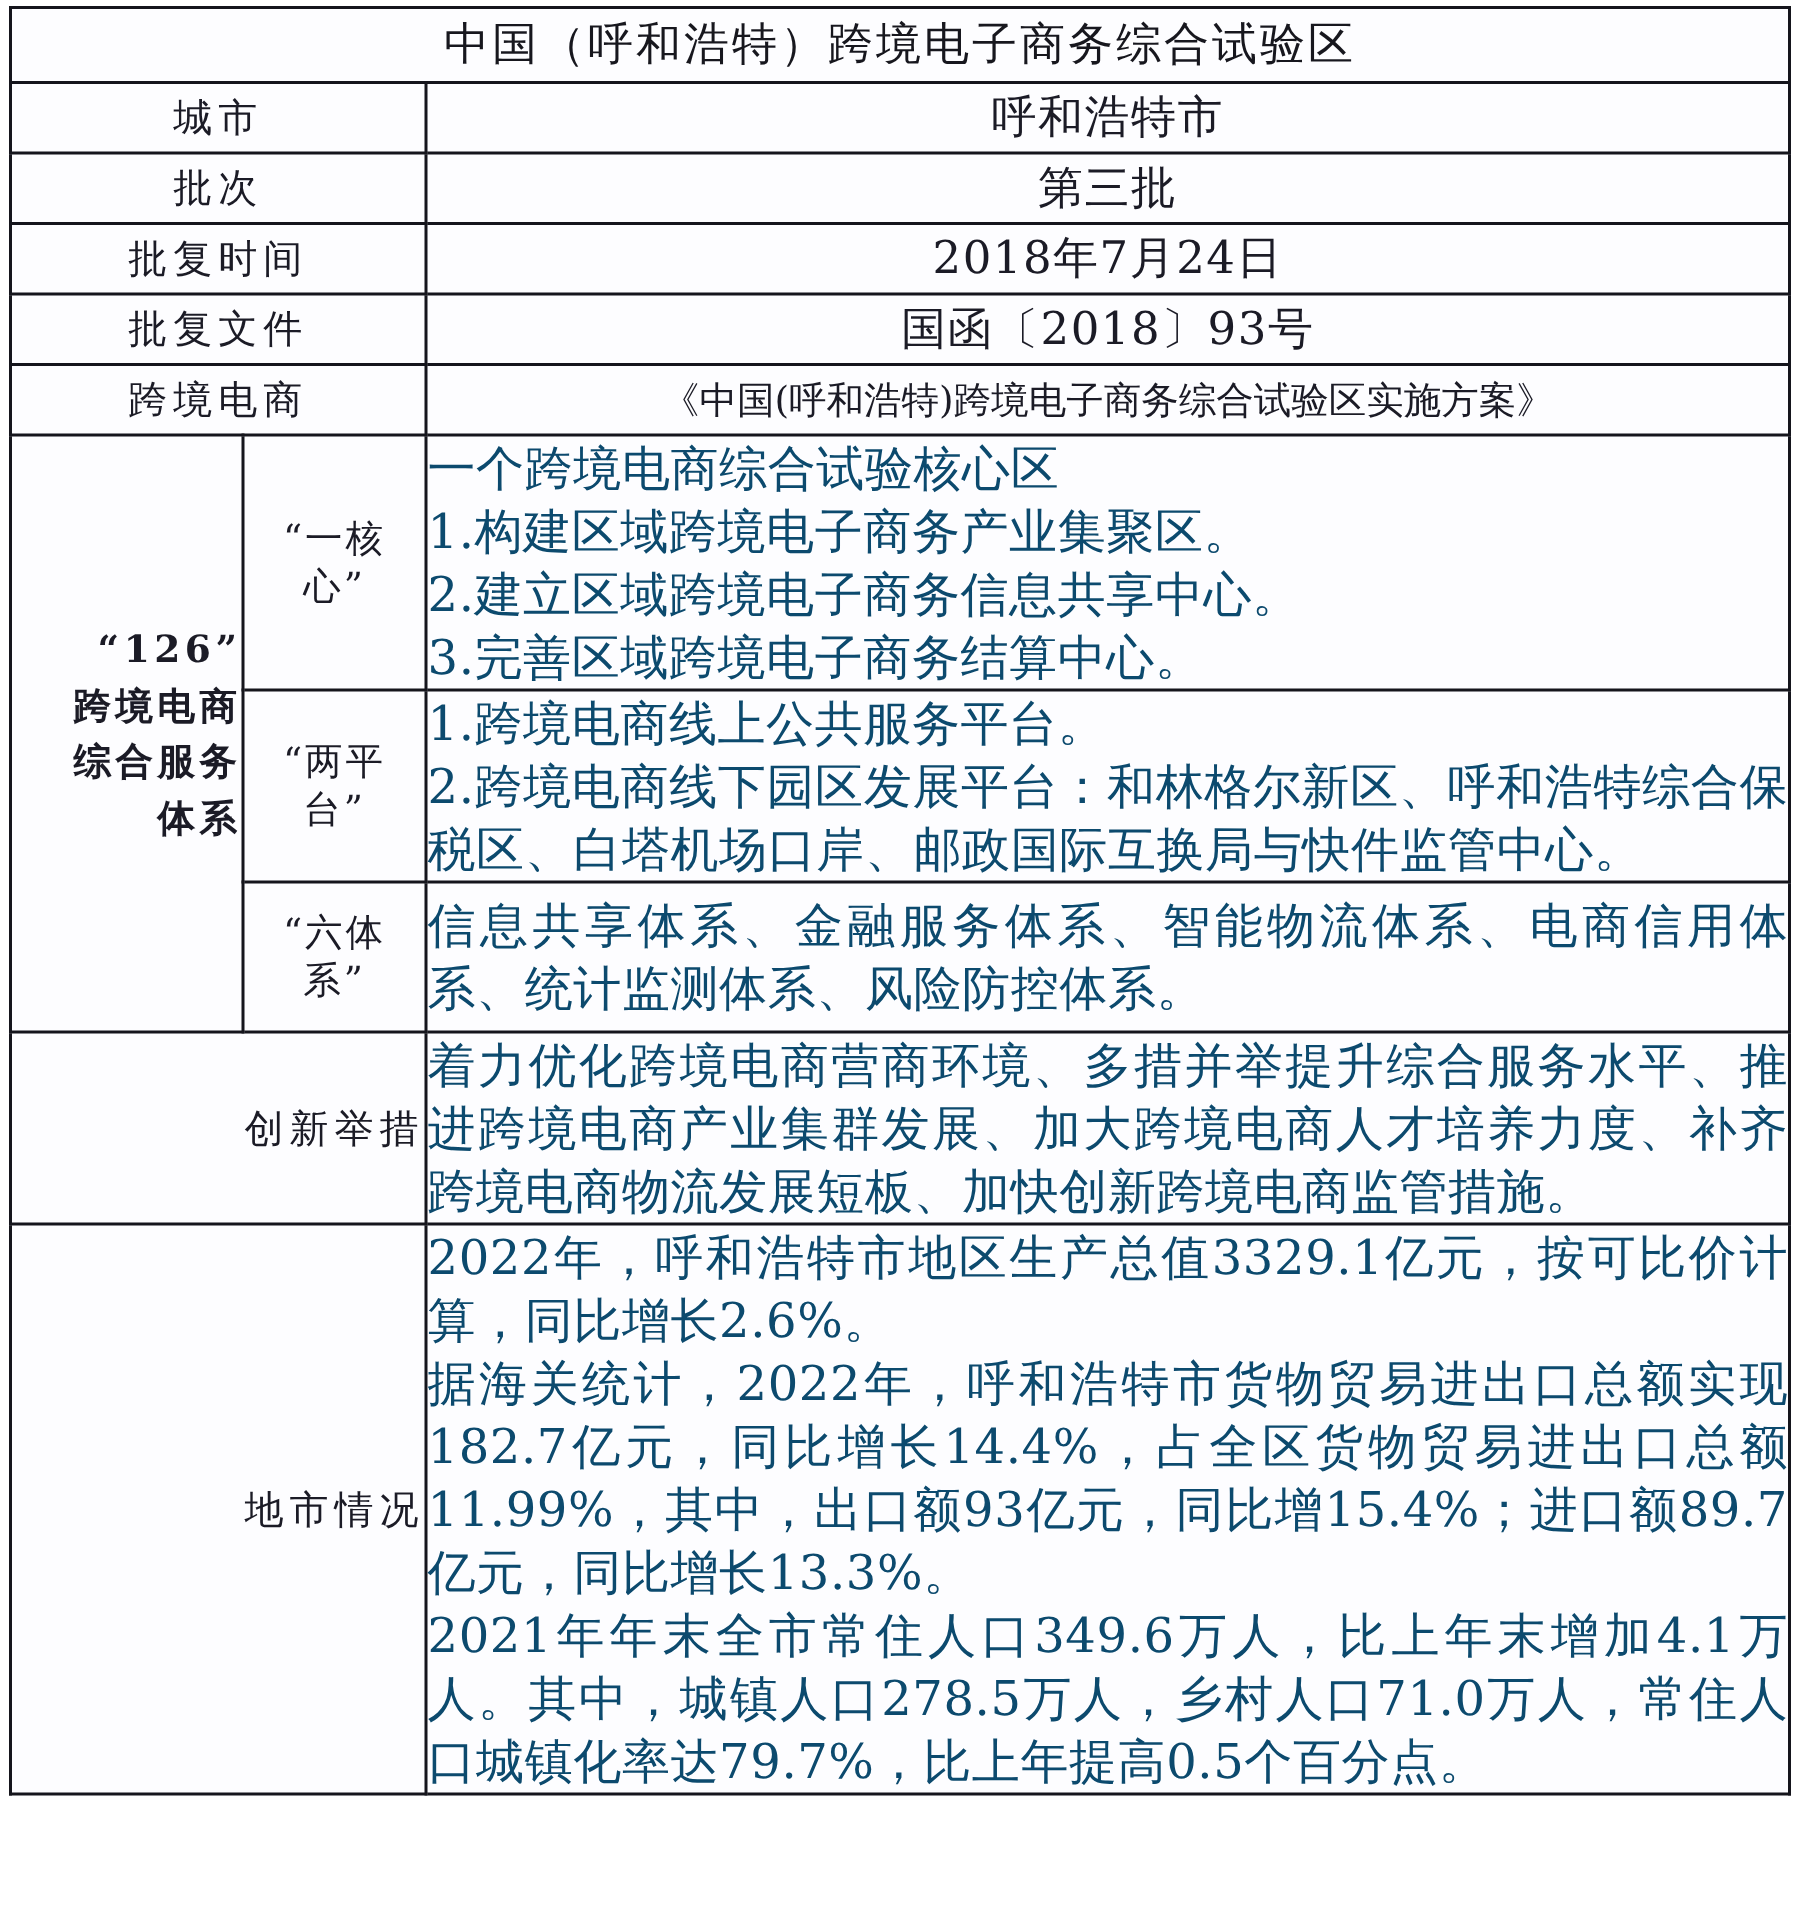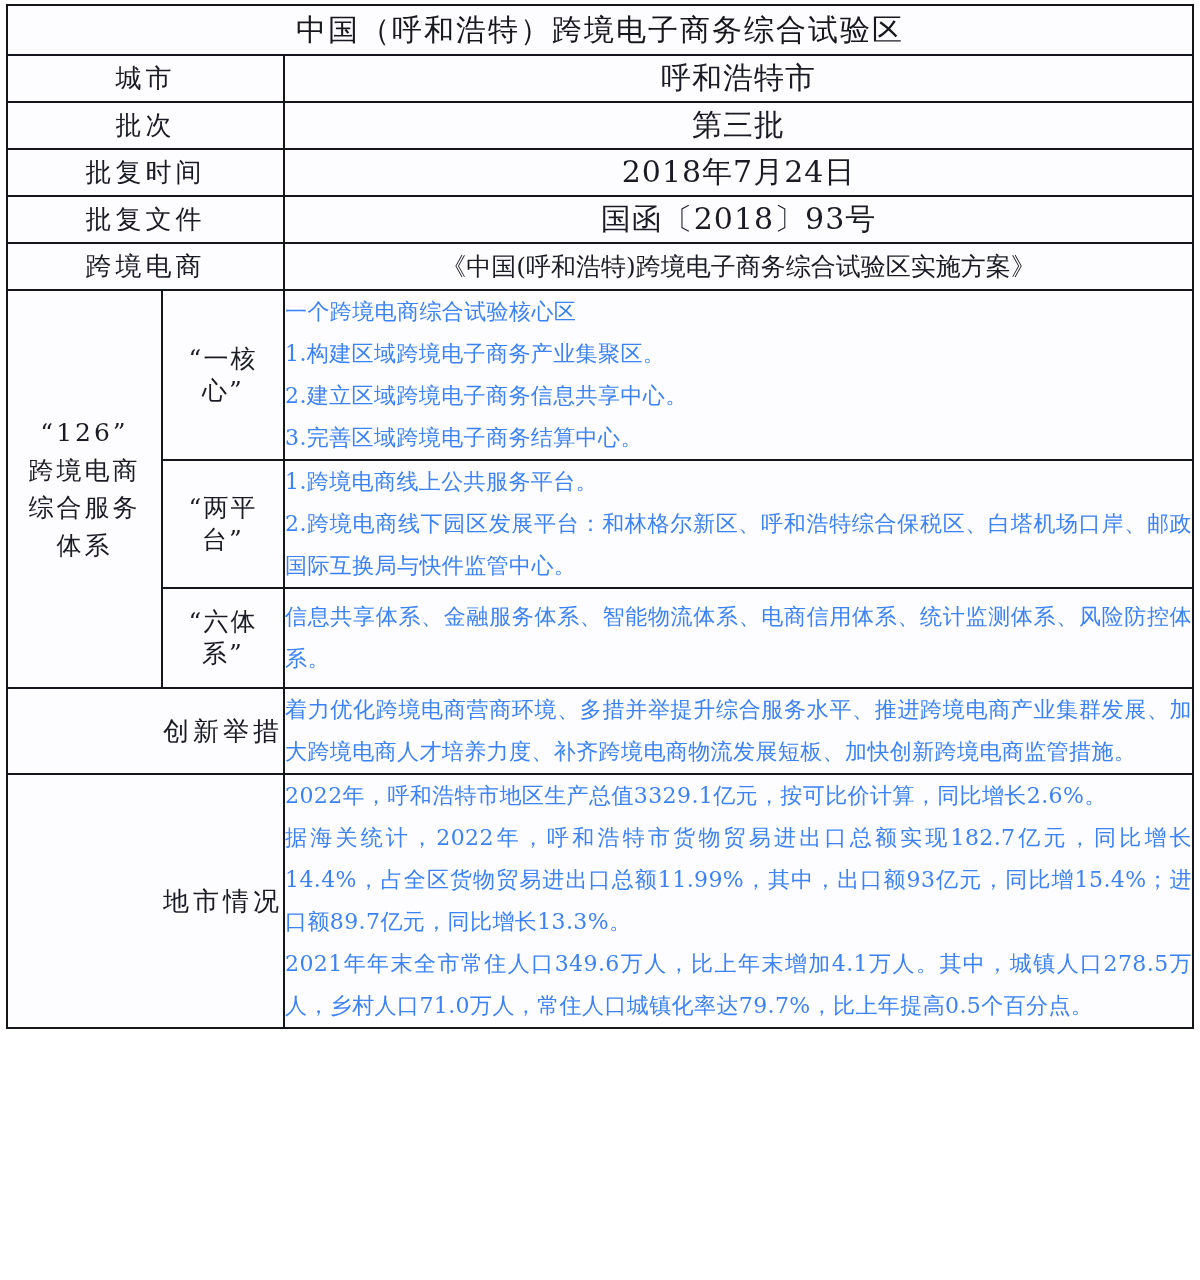--- a/index.html
+++ b/index.html
@@ -92,39 +92,40 @@
   .sub-label .sl-inner {
     display: block;
     width: 88px;
     margin: 17px auto;
     text-align: center;
     word-break: break-all;
   }
 
   
   .span-label {
-    text-align: center;
+    text-align: right;
     font-size: 25px;
     line-height: 1.5;
     letter-spacing: 3px;
     color: #1b1b26;
     padding: 2px 6px;
+    font-weight: bold;
   }
   .span-label .sl-line { display: block; }
 
   
   .body-cell {
-    font-size: 22px;
+    font-size: 32px;
     line-height: 42px;
     letter-spacing: 0.4px;
     padding: 4px 8px 4px 12px;
     text-align: justify;
     text-align-last: left;
     vertical-align: top;
-    color: #3b82f6;
+    color: #0c4a6e;
   }
   .body-cell p {
     margin: 0;
   }
   .body-cell p.just {
     text-align: justify;
     text-align-last: left;
   }
 
   .center-label {

